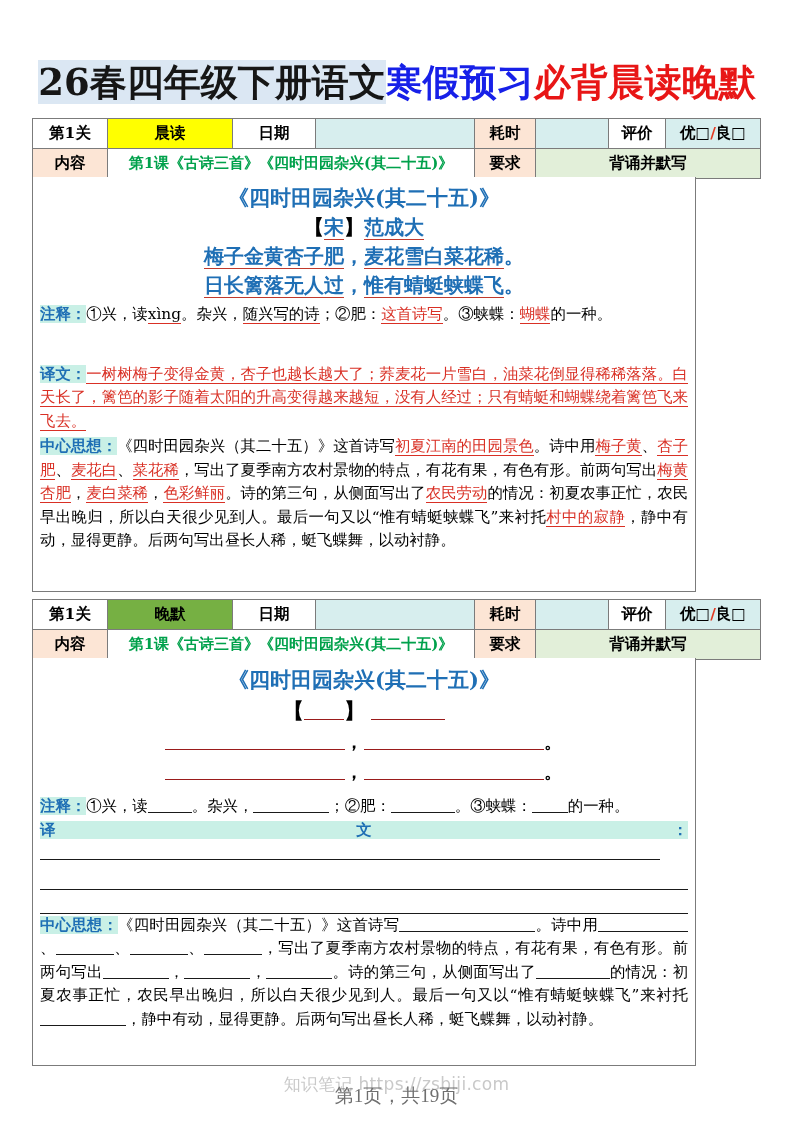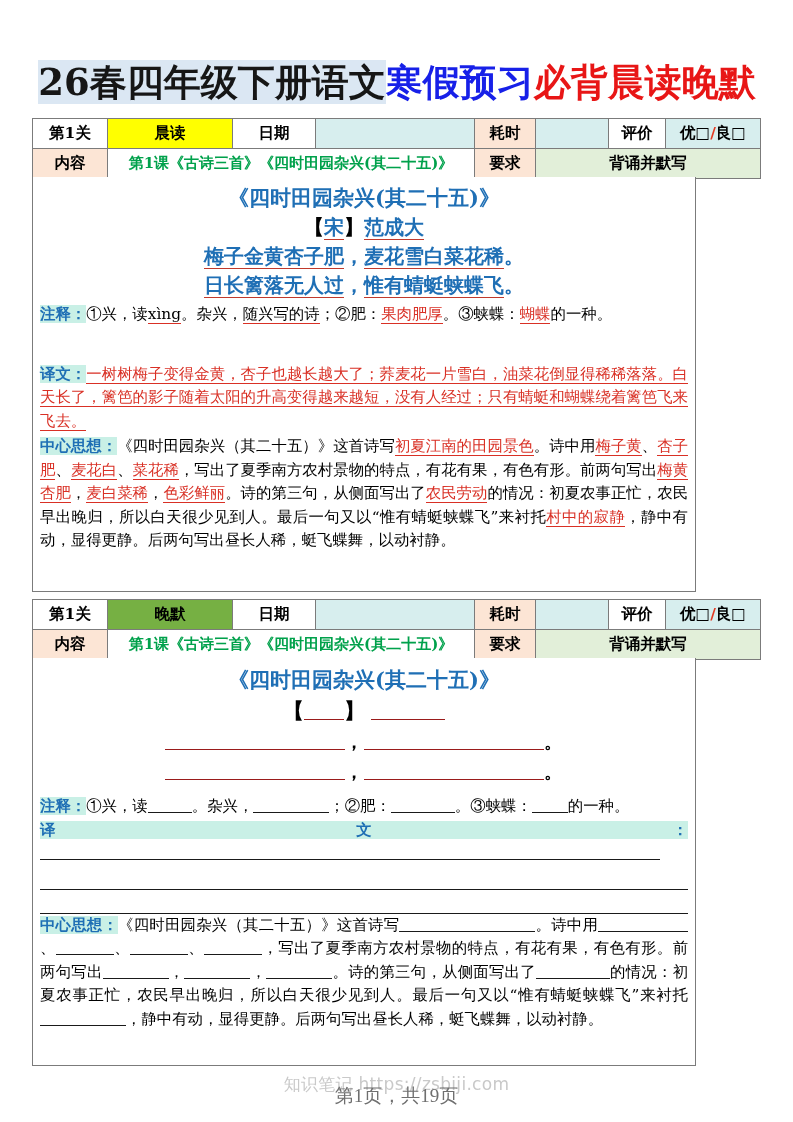--- a/index.html
+++ b/index.html
@@ -223,21 +223,21 @@
 
     <div class="poem-line">
       <u>梅子金黄杏子肥</u><span class="pun">，</span><u>麦花雪白菜花稀</u><span class="pun">。</span>
     </div>
 
     <div class="poem-line">
       <u>日长篱落无人过</u><span class="pun">，</span><u>惟有蜻蜓蛱蝶飞</u><span class="pun">。</span>
     </div>
 
     <div class="para" style="margin-top:3px;">
-      <span class="lbl">注释：</span><span>①兴，读</span><span class="bk-u">xìng</span><span>。杂兴，</span><span class="bk-u">随兴写的诗</span><span>；</span><span>②肥：</span><span class="rd-u">果肉肥厚</span><span>。</span><span>③蛱蝶：</span><span class="rd-u">蝴蝶</span><span>的一种。</span>
+      <span class="lbl">注释：</span><span>①兴，读</span><span class="bk-u">xìng</span><span>。杂兴，</span><span class="bk-u">随兴写的诗</span><span>；</span><span>②肥：</span><span class="rd-u">这首诗写</span><span>。</span><span>③蛱蝶：</span><span class="rd-u">蝴蝶</span><span>的一种。</span>
     </div>
 
     <div class="para trans-red">
       <span class="lbl">译文：</span><u>一树树梅子变得金黄，杏子也越长越大了；荞麦花一片雪白，油菜花倒显得稀稀落落。白天长了，篱笆的影子随着太阳的升高变得越来越短，没有人经过；只有蜻蜓和蝴蝶绕着篱笆飞来飞去。</u>
     </div>
 
     <div class="para" style="margin-top:2px;">
       <span class="lbl">中心思想：</span><span>《四时田园杂兴（其二十五）》这首诗写</span><span class="rd-u">初夏江南的田园景色</span><span>。诗中用</span><span class="rd-u">梅子黄</span><span>、</span><span class="rd-u">杏子肥</span><span>、</span><span class="rd-u">麦花白</span><span>、</span><span class="rd-u">菜花稀</span><span>，写出了夏季南方农村景物的特点，有花有果，有色有形。前两句写出</span><span class="rd-u">梅黄杏肥</span><span>，</span><span class="rd-u">麦白菜稀</span><span>，</span><span class="rd-u">色彩鲜丽</span><span>。诗的第三句，从侧面写出了</span><span class="rd-u">农民劳动</span><span>的情况：初夏农事正忙，农民早出晚归，所以白天很少见到人。最后一句又以“惟有蜻蜓蛱蝶飞”来衬托</span><span class="rd-u">村中的寂静</span><span>，静中有动，显得更静。后两句写出昼长人稀，蜓飞蝶舞，以动衬静。</span>
     </div>
   </div>

